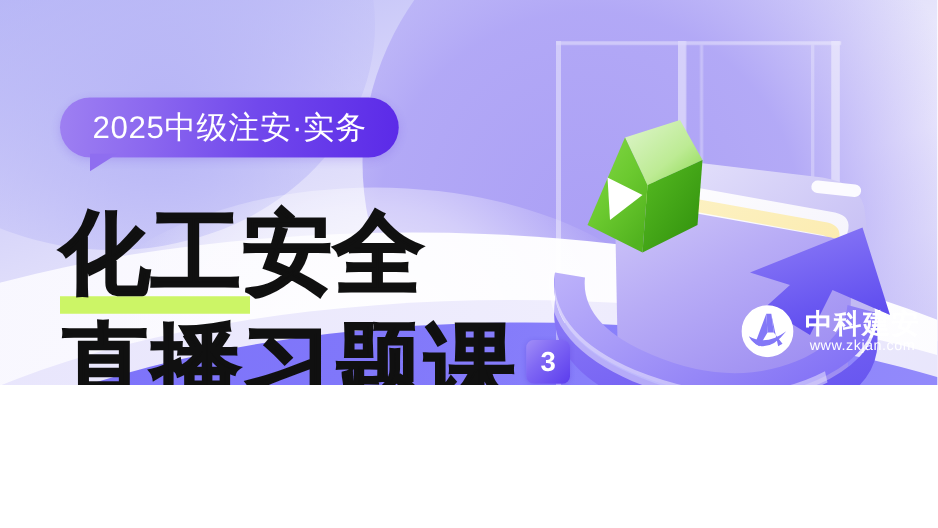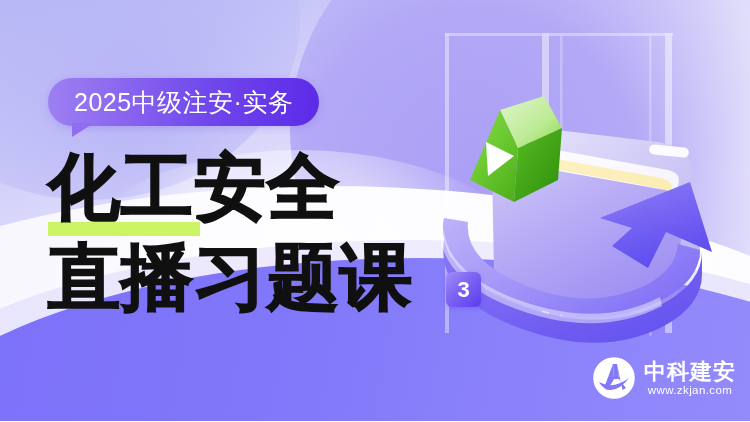--- a/index.html
+++ b/index.html
@@ -1,20 +1,20 @@
 <!DOCTYPE html>
 <html><head>
 <meta charset="utf-8">
 <style>
   html,body{margin:0;padding:0;background:#fff;}
   body{font-family:"Liberation Sans","DejaVu Sans",sans-serif;}
 
   .banner{
     position:relative;
-    width:750px;height:421px;
+    width:750px;height:308px;
     overflow:hidden;
     background:linear-gradient(160deg,#b9b9f7 0%,#c5c4f8 14%,#d8d6fa 32%,#e8e6fb 50%,#f2f0fd 64%,#eceafc 78%,#ddd9fa 90%,#cfc7f7 100%);
   }
 
   
   .bg-soft-right{
     position:absolute;right:-60px;top:-110px;
     width:520px;height:480px;border-radius:50%;
     background:radial-gradient(circle at 35% 60%,#a89cf5 0%,#b0a6f6 38%,rgba(186,178,247,0) 72%);
     opacity:.95;
@@ -76,22 +76,22 @@
     position:absolute;left:24px;bottom:-11px;
     width:0;height:0;
     border-left:0 solid transparent;
     border-right:22px solid transparent;
     border-top:14px solid #8f6ef0;
   }
 
   
   .headline{position:absolute;left:48px;top:152px;}
   .line{position:relative;line-height:1;}
-  .line1{height:76px;}
-  .line2{height:72px;margin-top:14px;display:flex;align-items:flex-end;gap:25px;}
+  .line1{height:76px;margin-top:15px;}
+  .line2{height:72px;margin-top:14px;display:flex;align-items:center;}
   .hl-text{
     position:relative;z-index:2;
     font-family:"Liberation Serif","DejaVu Serif",serif;
     font-weight:bold;
     font-size:72px;
     color:#101010;
     letter-spacing:1px;
     white-space:nowrap;
     display:inline-block;
     -webkit-text-stroke:1.6px #101010;

